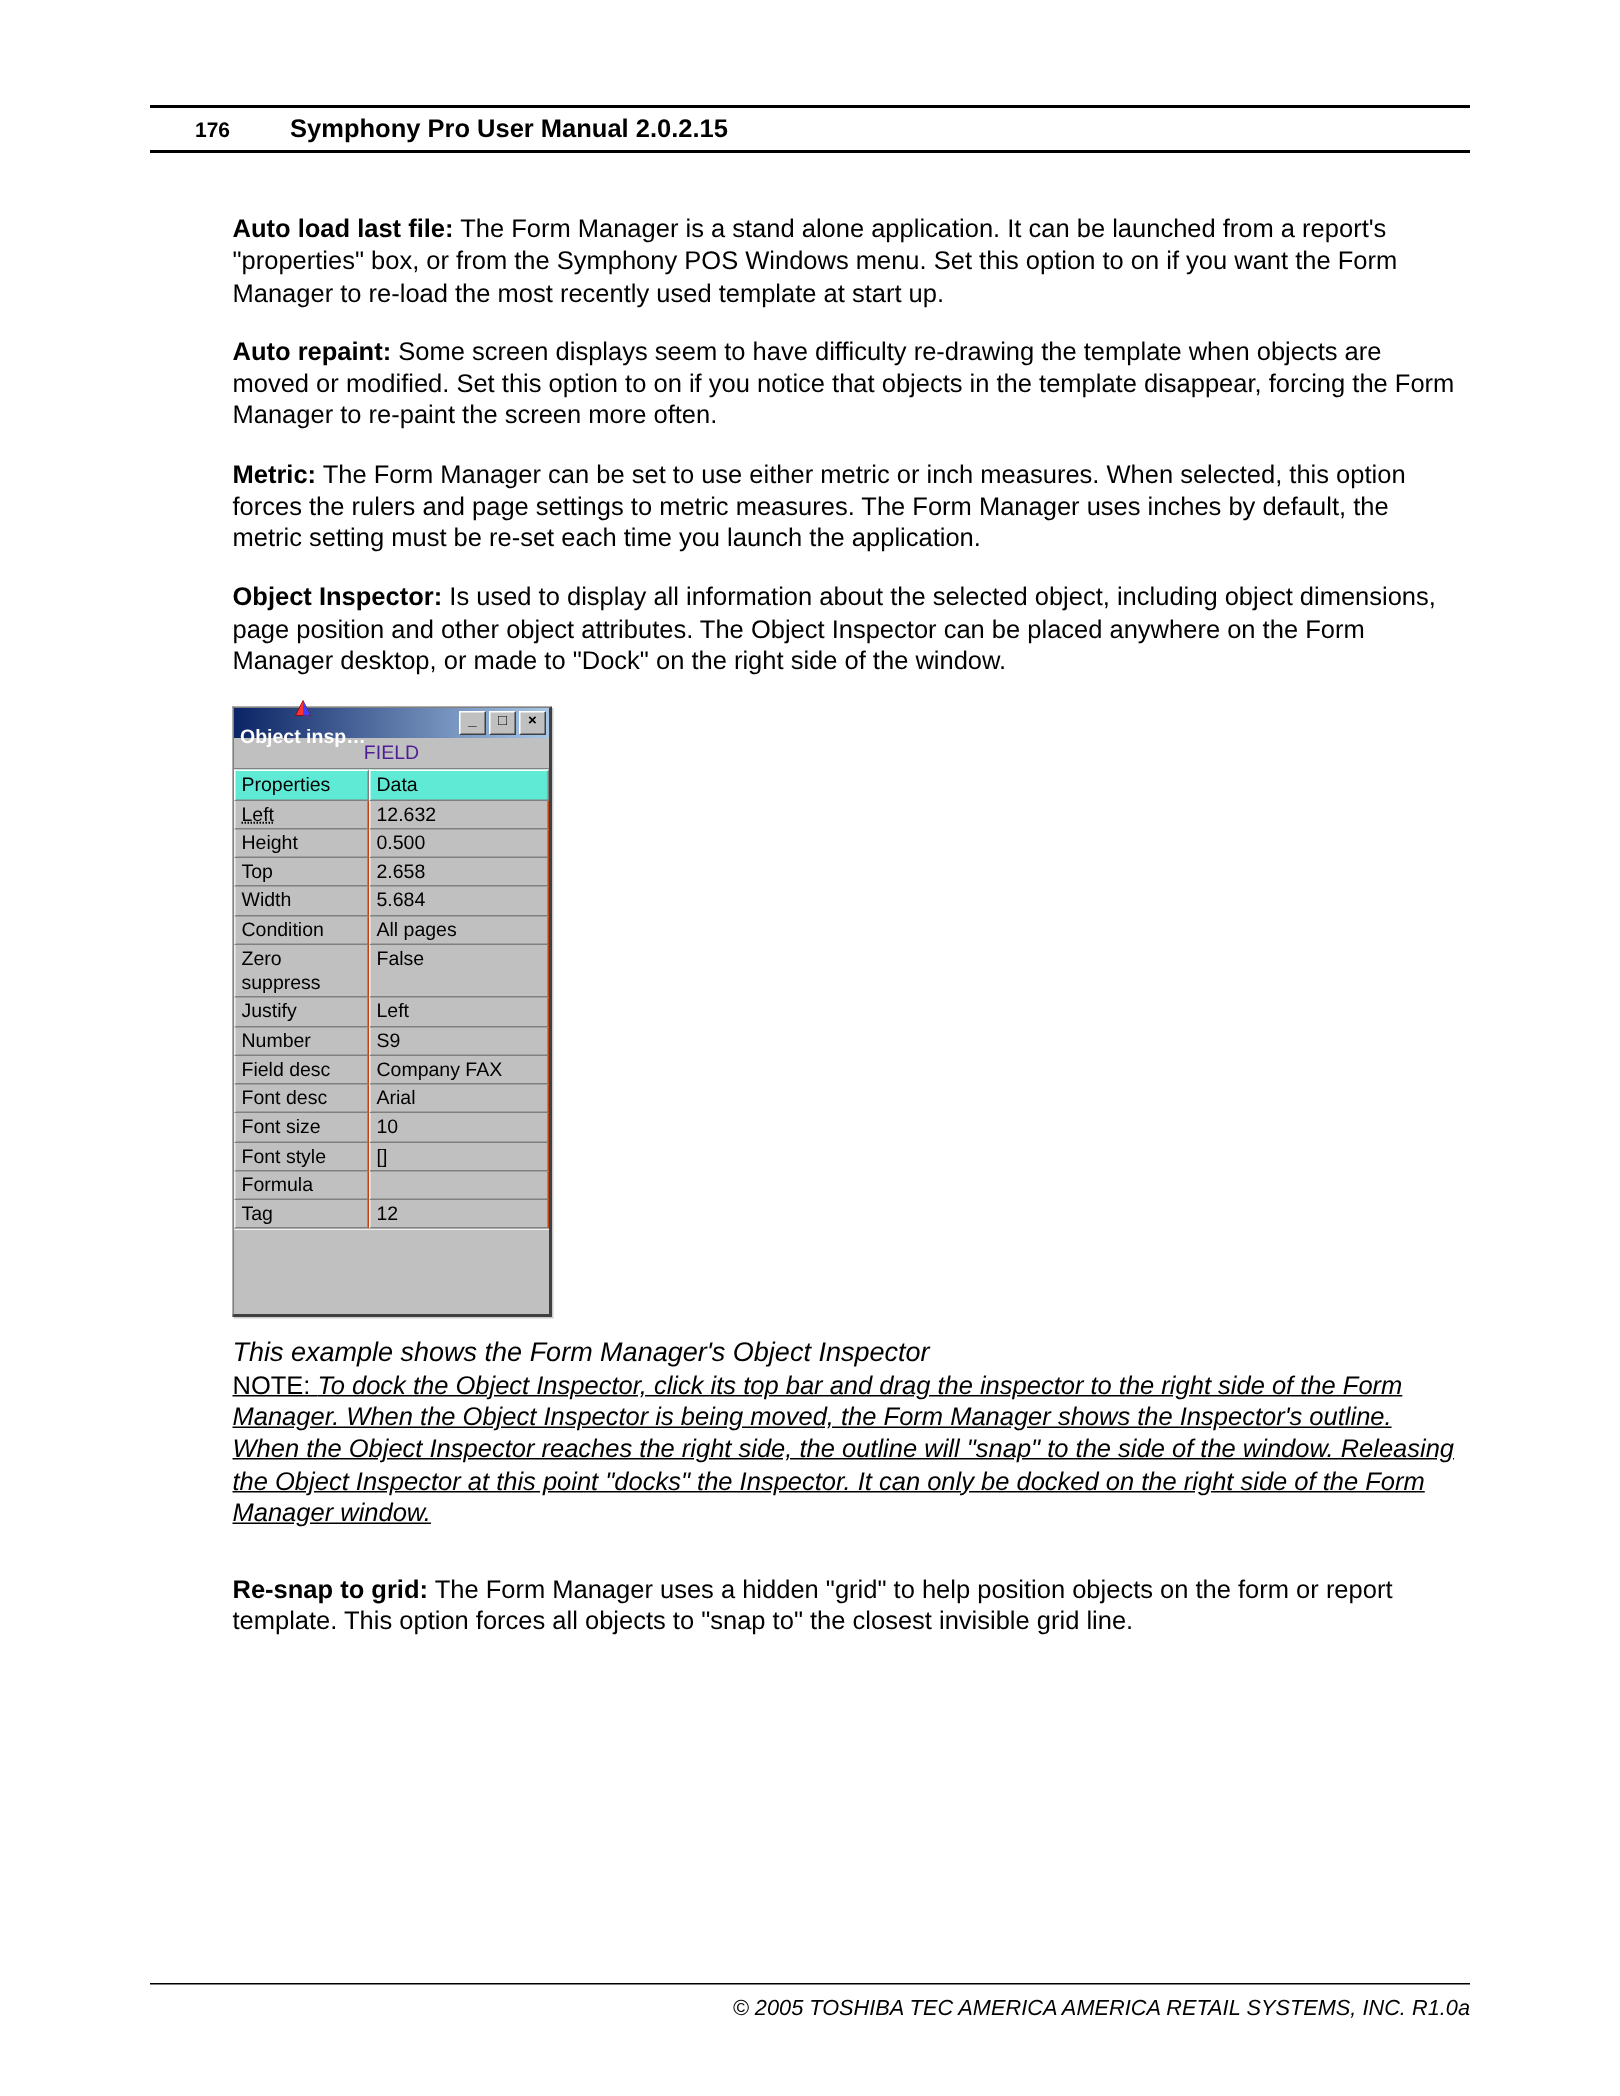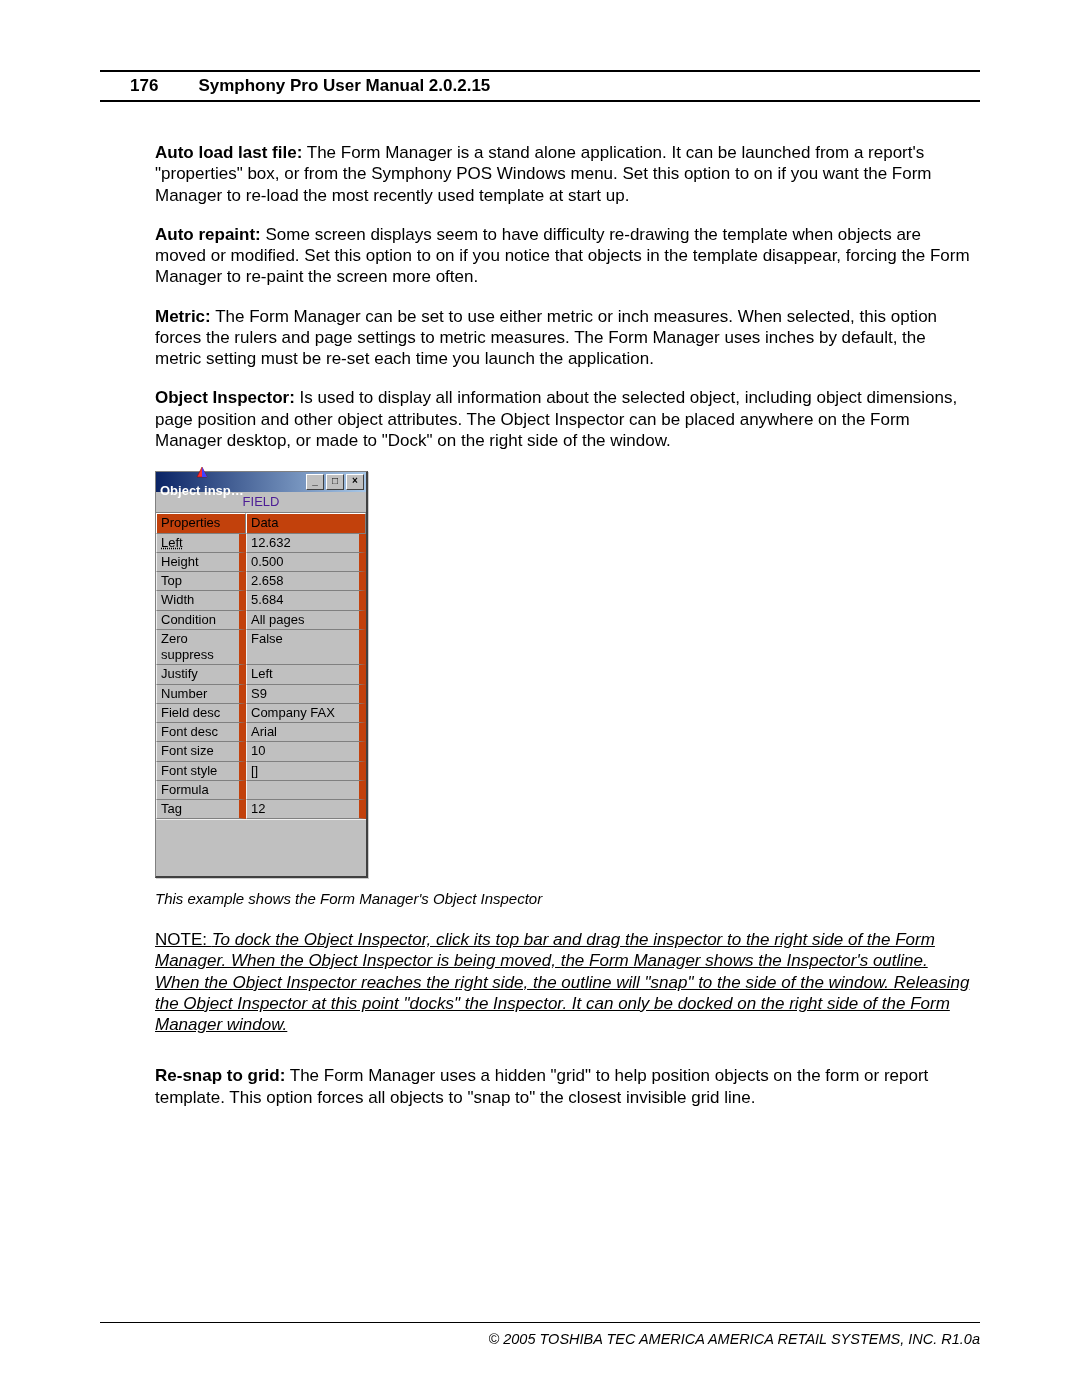--- a/index.html
+++ b/index.html
@@ -19,21 +19,21 @@
   .header-bar {
     border-top: 2px solid #000;
     border-bottom: 2px solid #000;
     display: flex;
     align-items: center;
     padding: 4px 0px 4px 30px;
     margin-bottom: 40px;
   }
   .page-number {
     font-weight: bold;
-    font-size: 17px;
+    font-size: 14px;
     margin-right: 40px;
   }
   .header-title {
     font-weight: bold;
     font-size: 17px;
   }
   .content {
     padding-left: 55px;
     padding-right: 5px;
     font-size: 17px;
@@ -41,22 +41,21 @@
   }
   .para {
     margin-bottom: 18px;
   }
   .bold-label {
     font-weight: bold;
   }
   .caption {
     font-style: italic;
     margin-top: 10px;
-    margin-bottom: 20px;
-    font-size: 15px;
+    font-size: 18px;
   }
   .note-block {
     font-size: 17px;
     line-height: 1.25;
     margin-bottom: 30px;
     text-decoration: underline;
   }
   .note-block .italic-body { font-style: italic; }
   .footer {
     position: absolute;
@@ -119,21 +118,21 @@
   .field-header {
     text-align:center;
     font-size:13px;
     padding: 2px 0;
     border-bottom: 1px solid #808080;
     background:#c0c0c0;
     color:#4c1d95;
   }
   .grid-headers {
     display:flex;
-    background:#c2410c;
+    background:#5eead4;
   }
   .grid-headers > div {
     border:1px solid #808080;
     border-top:1px solid #ffffff;
     border-left:1px solid #ffffff;
     padding: 1px 4px;
     font-size:13px;
     box-sizing:border-box;
   }
   .col-label { width: 90px; }
@@ -141,21 +140,21 @@
   .grid-body {
     background:#c0c0c0;
   }
   .grid-row {
     display:flex;
     font-size:13px;
   }
   .grid-row > div {
     padding: 1px 4px;
     box-sizing:border-box;
-    border-right:7px solid #c2410c;
+    border-right:1px solid #c2410c;
     border-bottom:1px solid #808080;
     border-left:1px solid #f0f0f0;
   }
   .grid-row .col-label {
     width:90px;
   }
   .grid-row .col-value { flex:1; }
   .grid-row.selected .col-label {
     text-decoration: underline dotted;
   }

